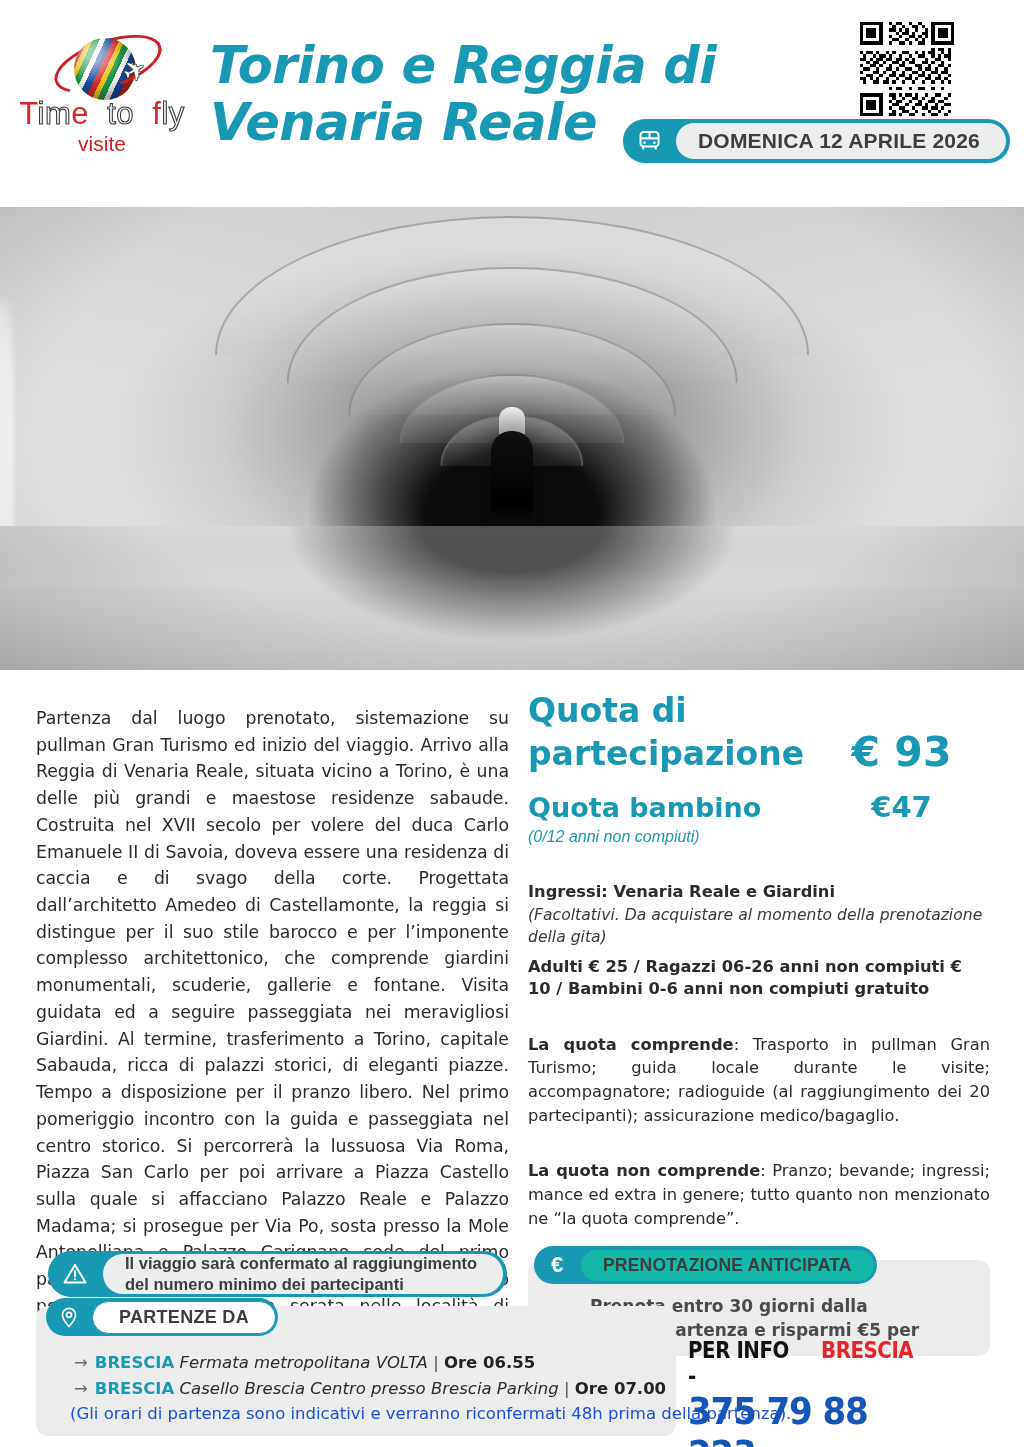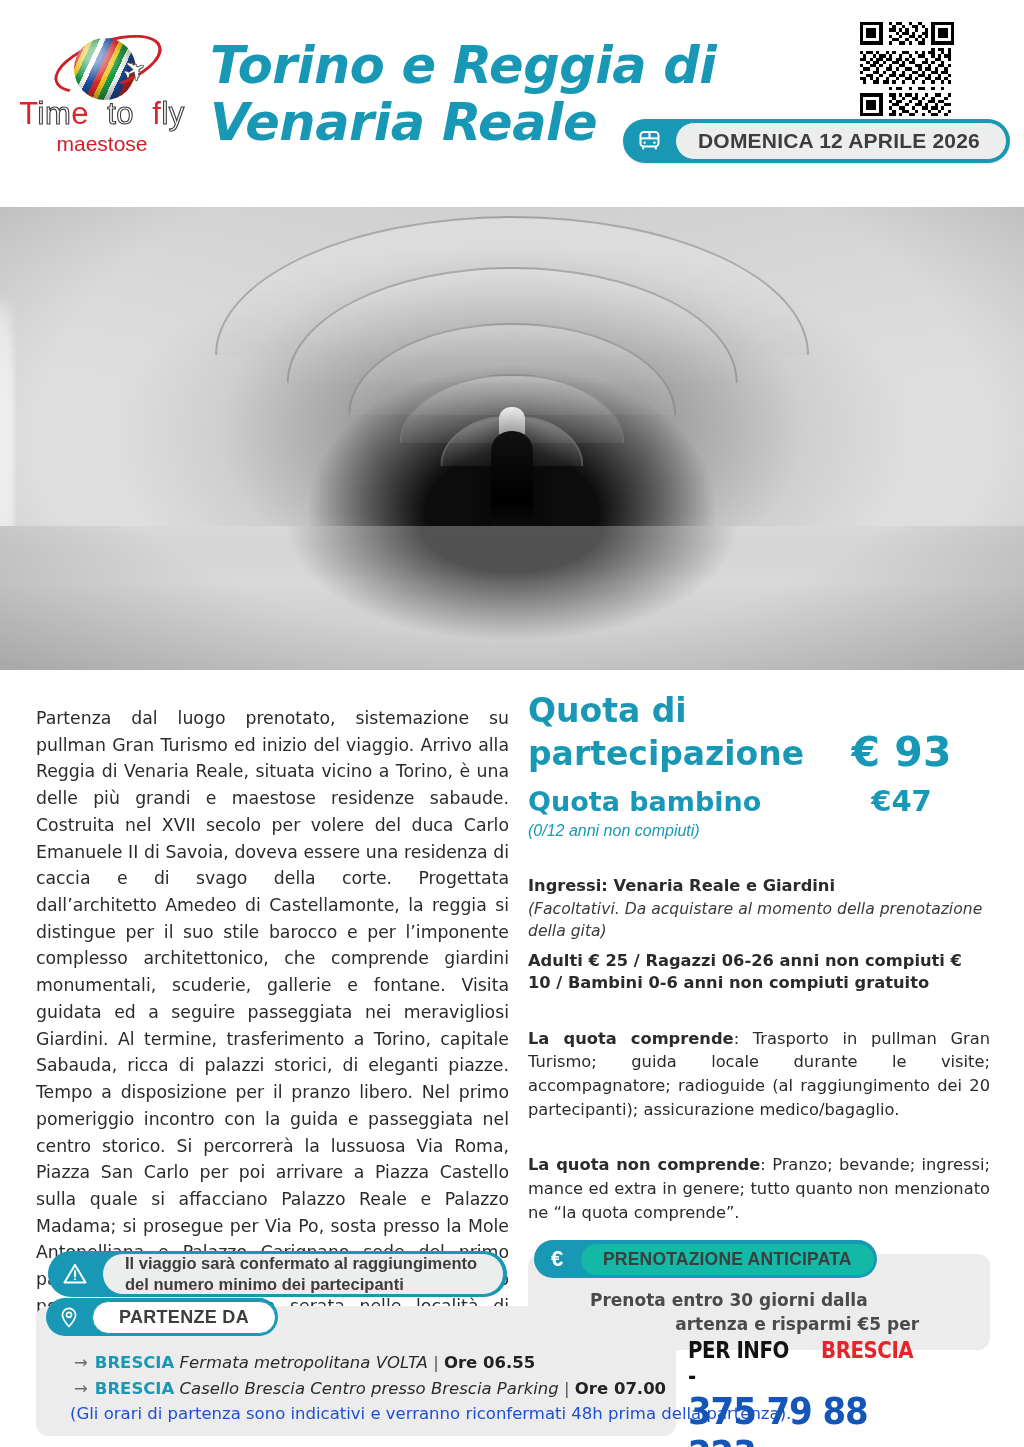--- a/index.html
+++ b/index.html
@@ -147,21 +147,21 @@
   .price-row { display: flex; align-items: flex-start; }
   .price-label {
     color: #1898b4; font-weight: bold; font-size: 33px; line-height: 1.29;
     font-family: "DejaVu Sans", sans-serif; width: 285px;
   }
   .price-val {
     color: #1898b4; font-weight: bold; font-size: 41px;
     font-family: "DejaVu Sans", sans-serif;
     flex: 1; text-align: center; padding-top: 38px;
   }
-  .price-row2 { display: flex; align-items: baseline; margin-top: 8px; }
+  .price-row2 { display: flex; align-items: baseline; margin-top: 14px; }
   .price-label2 {
     color: #1898b4; font-weight: bold; font-size: 27px; width: 285px;
     font-family: "DejaVu Sans", sans-serif;
   }
   .price-val2 {
     color: #1898b4; font-weight: bold; font-size: 29px; flex: 1; text-align: center;
     font-family: "DejaVu Sans", sans-serif;
   }
   .price-note { color: #1898b4; font-style: italic; font-size: 16px; margin-top: 4px; }
 
@@ -250,21 +250,21 @@
 <body>
 
 <div class="header">
 
   <div class="logo-wrap">
     <div class="orbit"></div>
     <div class="globe"></div>
     <div class="orbit2"></div>
     <div class="plane">✈</div>
     <div class="logo-title"><span class="r">T</span><span class="o">i</span><span class="o">m</span><span class="r">e</span>&nbsp; <span class="o">t</span><span class="o">o</span>&nbsp; <span class="r">f</span><span class="o">l</span><span class="o">y</span></div>
-    <div class="logo-sub">maestose</div>
+    <div class="logo-sub">visite</div>
   </div>
 
   <div class="title-block">
     <div class="title-line">Torino e Reggia di</div>
     <div class="title-line">Venaria Reale</div>
   </div>
 
   <div class="date-badge">
     <span class="bus-ic">
       <svg width="27" height="27" viewBox="0 0 24 24" fill="none" stroke="#fff" stroke-width="1.8">

